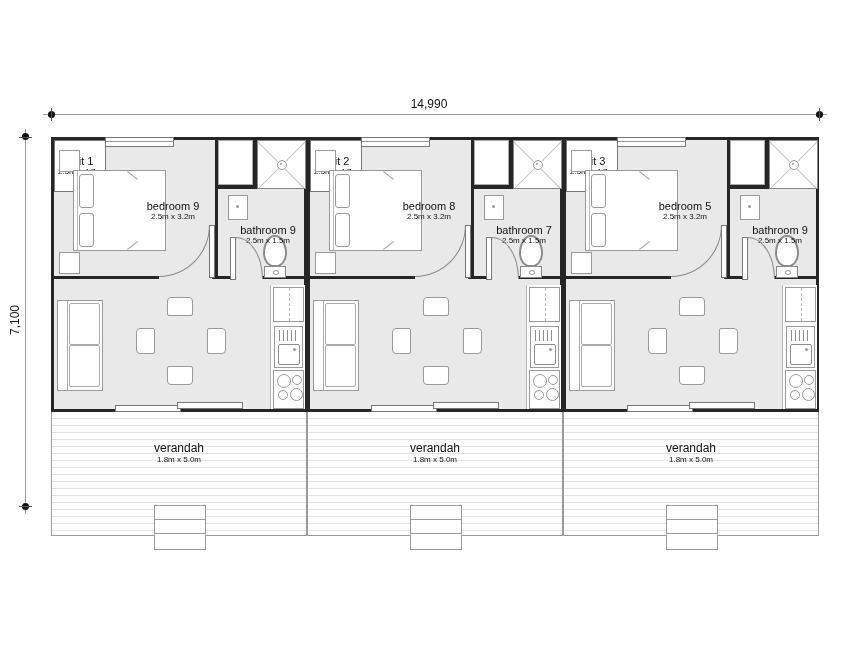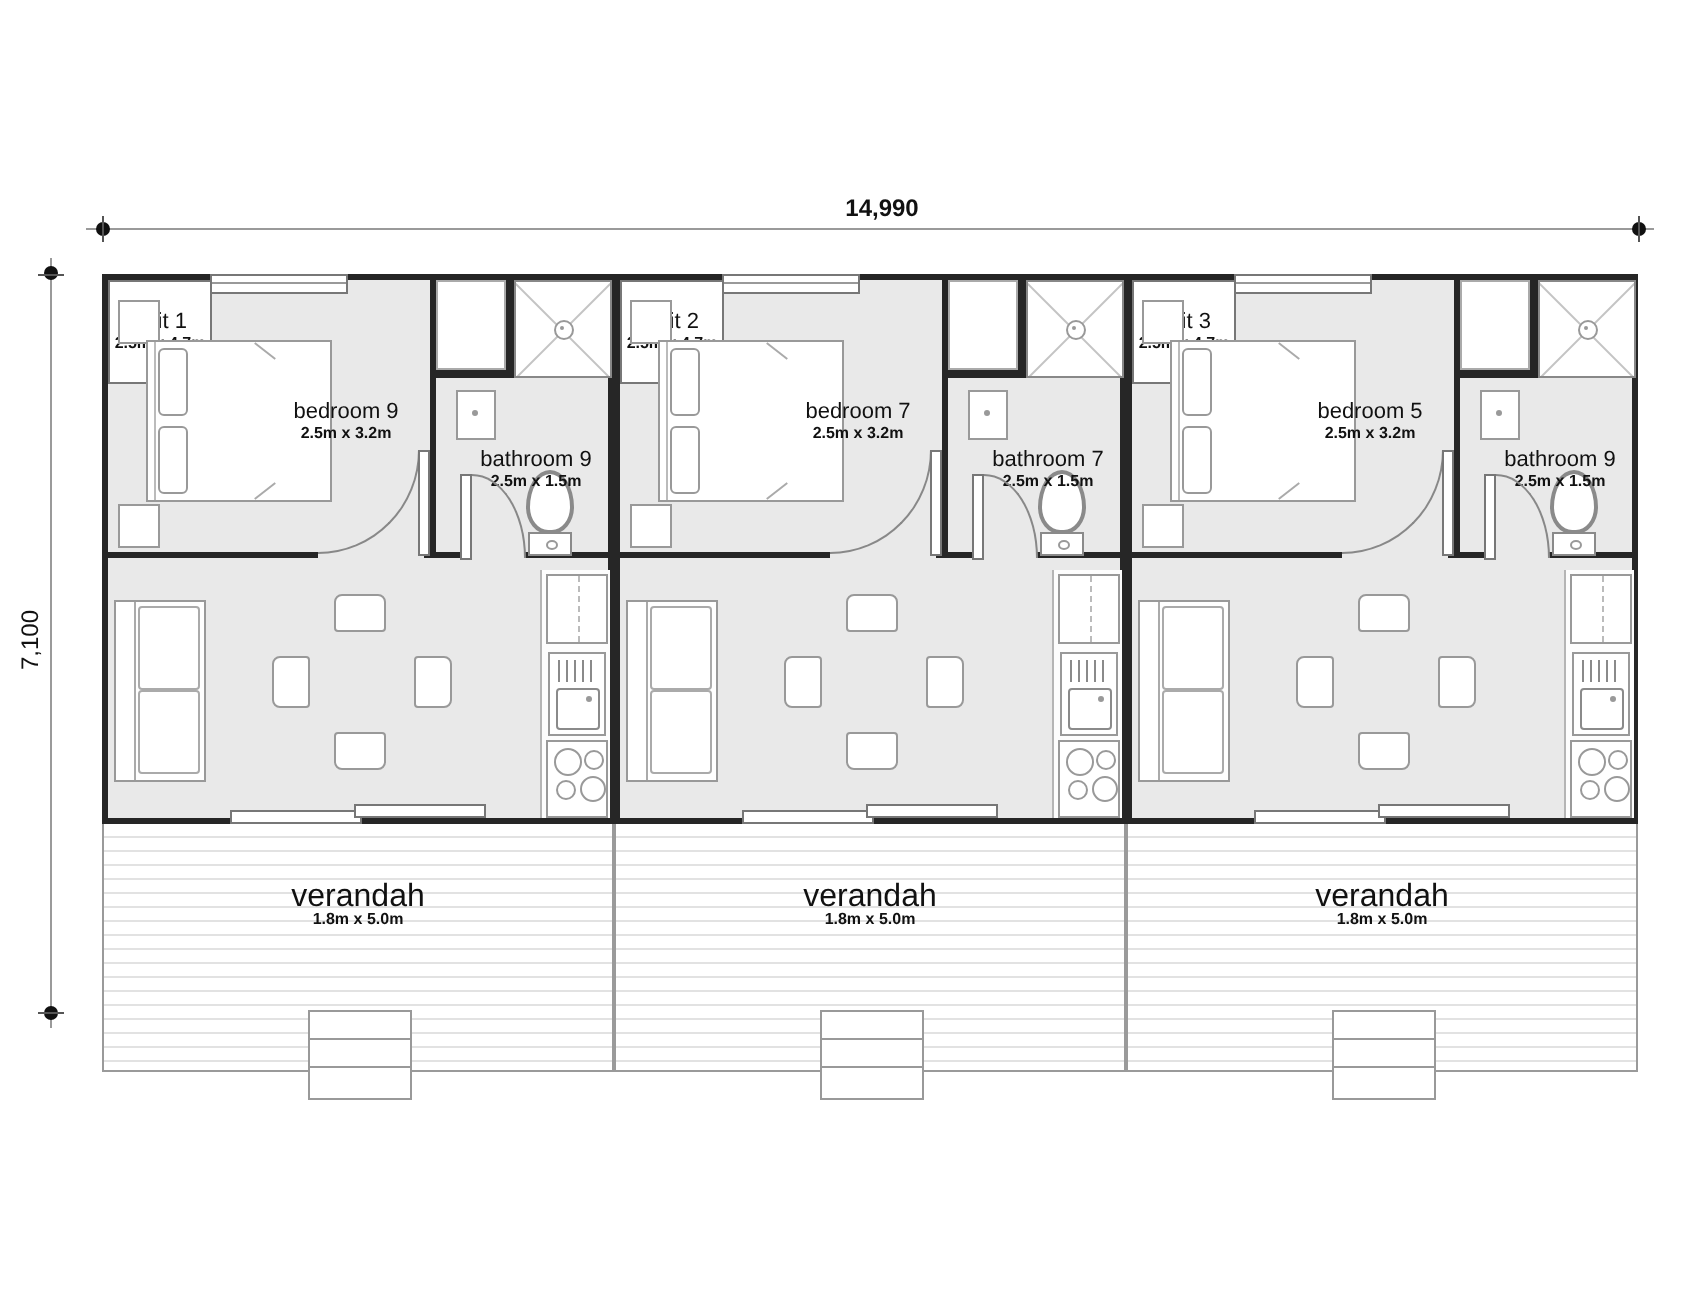--- a/index.html
+++ b/index.html
@@ -13,21 +13,21 @@
   .dl-left { left:25px; top:129px; width:1px; height:385px; }
   .ddot { width:7px; height:7px; background:#111; border-radius:50%; }
   .dd1 { left:48px; top:111px; } .dd2 { left:816px; top:111px; }
   .dd3 { left:22px; top:133px; } .dd4 { left:22px; top:503px; }
   .dtick { background:#555; }
   .dt1 { left:51px; top:108px; width:1px; height:13px; }
   .dt2 { left:819px; top:108px; width:1px; height:13px; }
   .dt3 { left:19px; top:137px; width:13px; height:1px; }
   .dt4 { left:19px; top:506px; width:13px; height:1px; }
   .dtext { position:absolute; font-size:12px; }
-  .dtext-top { left:391px; top:97px; width:100px; text-align:center;font-weight:bold; }
+  .dtext-top { left:379px; top:97px; width:100px; text-align:center; }
   .dtext-left { left:-25px; top:313px; width:80px; text-align:center; transform:rotate(-90deg); }
 
   
   .unit { position:absolute; top:137px; width:256px; height:412px; }
   .u1 { left:51px; } .u2 { left:307px; } .u3 { left:563px; }
 
   .bs { position:absolute; left:0; top:0; width:250px; height:269px;
         background:#e9e9e9; border:3px solid #262626; }
 
   
@@ -116,22 +116,22 @@
               background:repeating-linear-gradient(180deg, rgba(0,0,0,0) 0 6px, #e2e2e2 6px 7px) #fff;
               border:1px solid #9a9a9a; border-top:none; text-align:center; }
   .vpad { padding-top:30px; }
   .steps { position:absolute; left:103px; top:368px; width:50px; height:43px; background:#fff; border:1px solid #999; }
   .tread { left:0; right:0; height:1px; background:#999; }
   .tr1 { top:13px; } .tr2 { top:27px; }
 
   
   .rlabel { position:absolute; text-align:center; }
   .rname { font-size:11px; line-height:12px; }
-  .rsize { font-size:8px; font-weight:bold; line-height:10px; }
-  .vname { font-size:16px; line-height:13px; }
+  .rsize { font-size:8px; font-weight:normal; line-height:10px; }
+  .vname { font-size:12px; line-height:13px; }
   .bedlabel { left:29px; top:60px; width:180px; }
   .bathlabel { left:172px; top:84px; width:84px; }
 </style>
 </head>
 <body>
 
 <div class="plan">
 
   <i class="dline dl-top"></i>
   <i class="ddot dd1"></i>
@@ -251,21 +251,21 @@
       <i class="wardH"></i>
       <i class="bside bt"></i>
       <i class="bside bb"></i>
       <i class="bed">
         <i class="pil p1"></i>
         <i class="pil p2"></i>
         <i class="fold f1"></i>
         <i class="fold f2"></i>
       </i>
       <div class="rlabel bedlabel">
-        <div class="rname">bedroom 7</div>
+        <div class="rname">bedroom 8</div>
         <div class="rsize">2.5m x 3.2m</div>
       </div>
       <i class="wardrobe"></i>
       <i class="shower">
         <i class="diag d1"></i>
         <i class="diag d2"></i>
         <i class="drain">
             <i></i>
           </i>
       </i>

